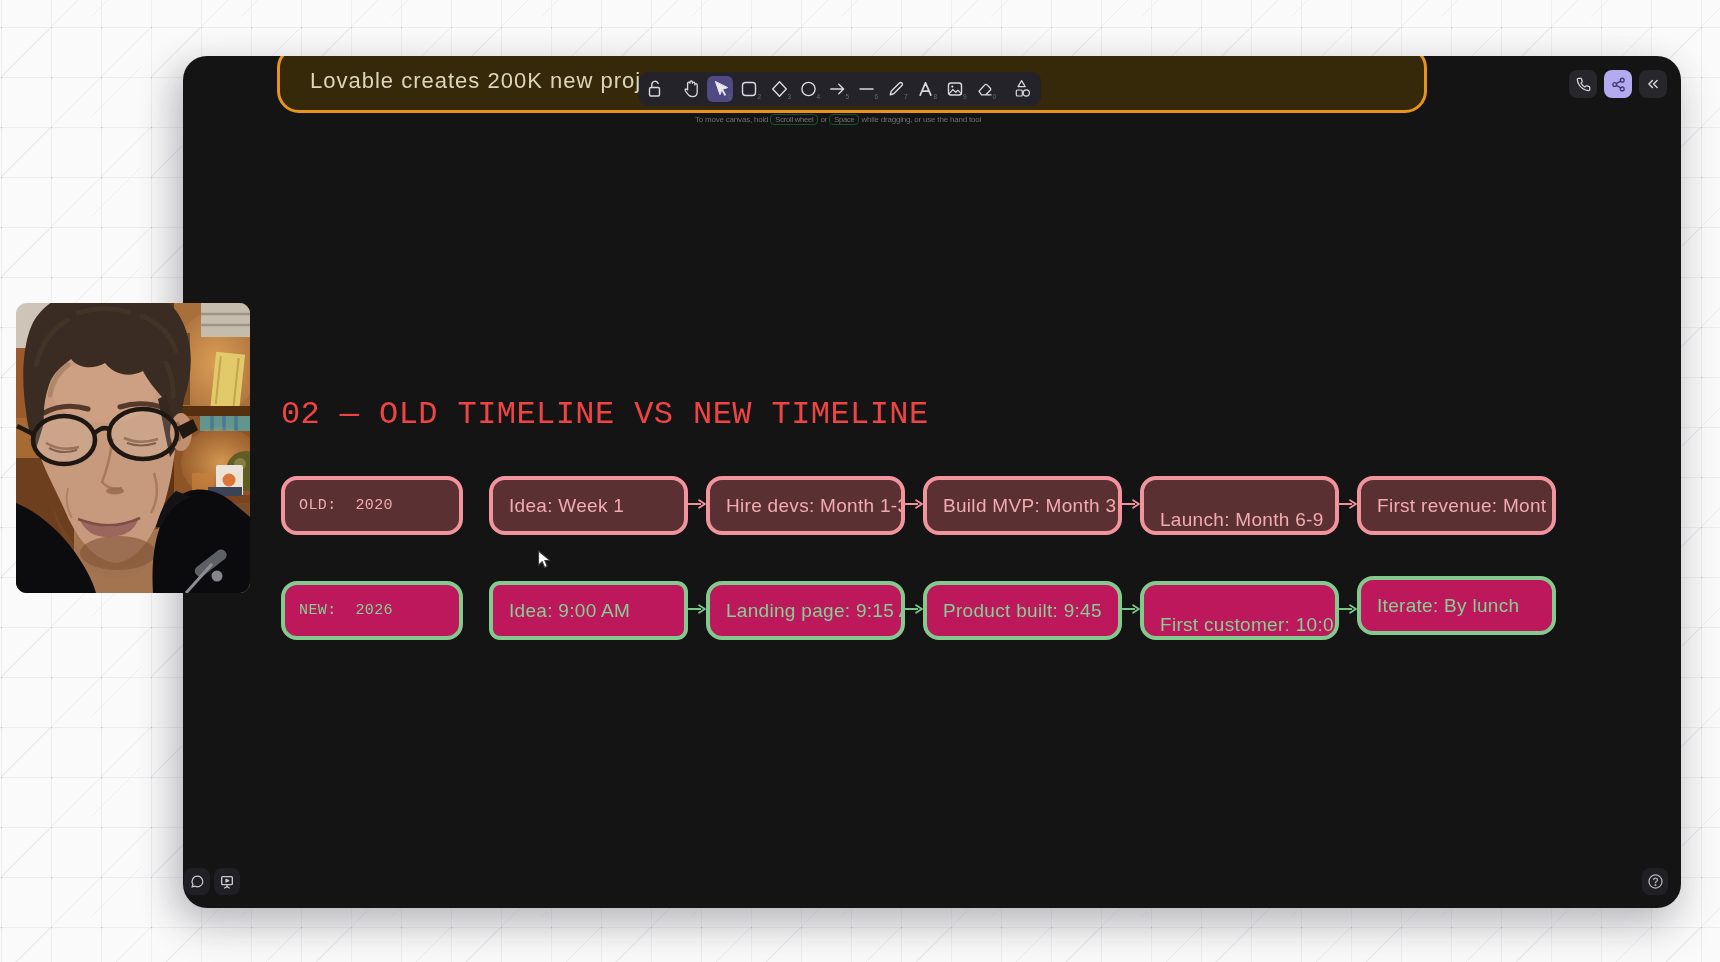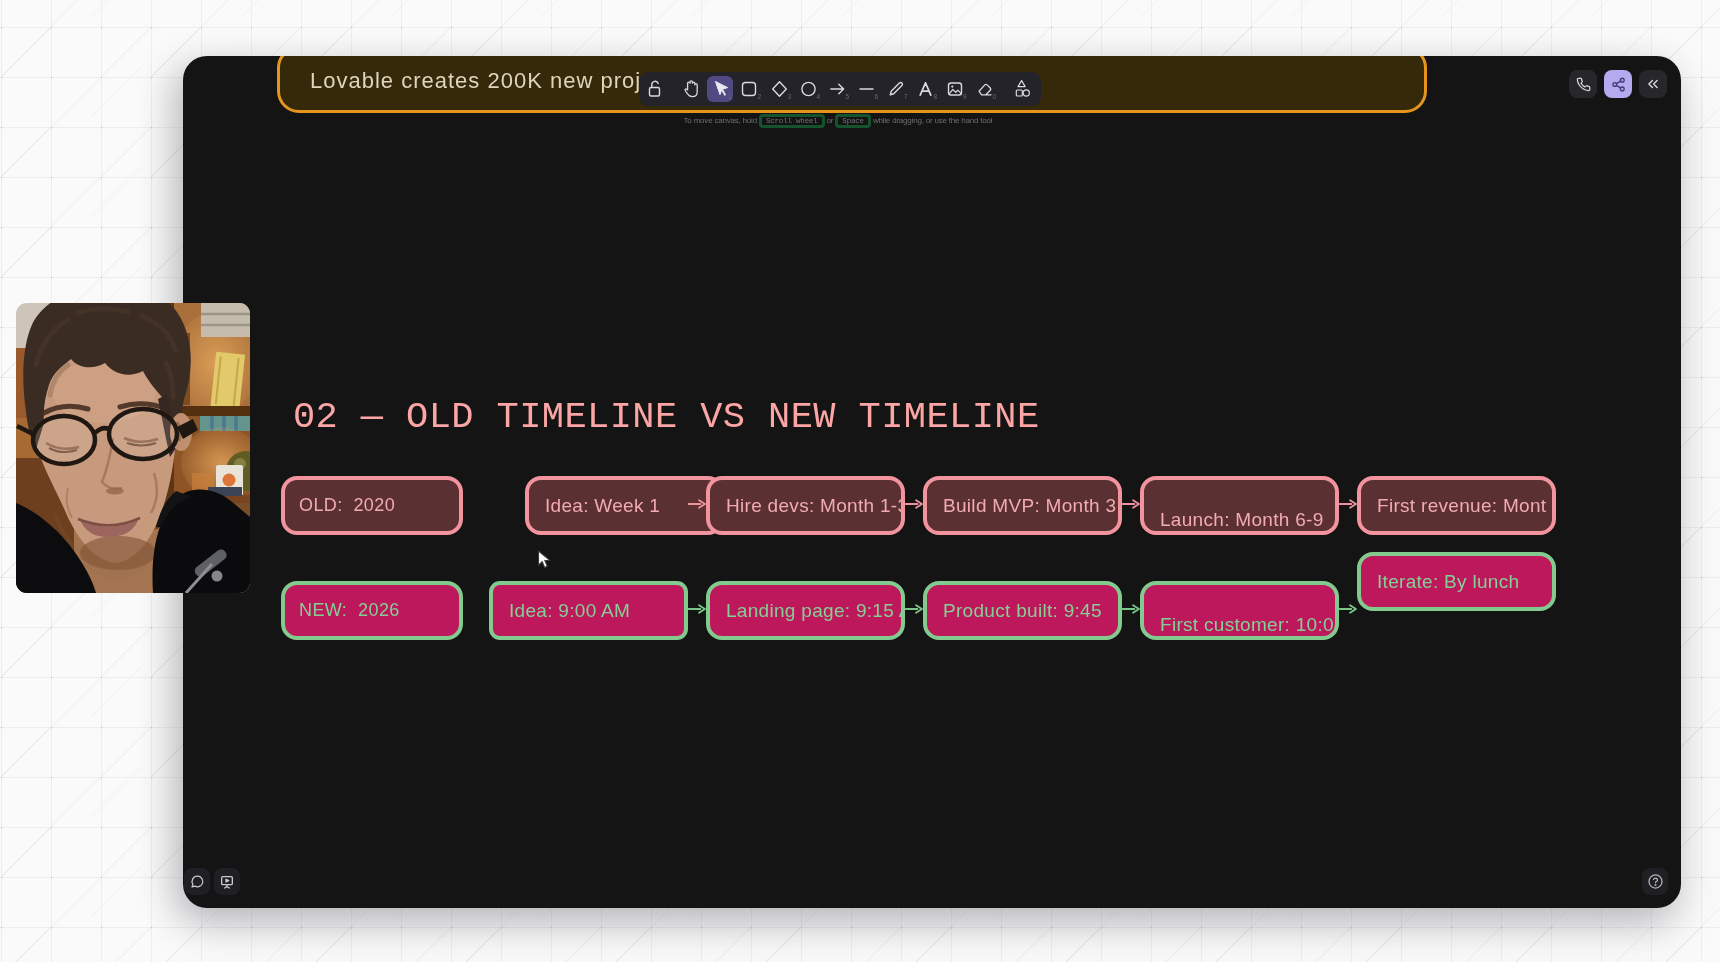--- a/index.html
+++ b/index.html
@@ -3,28 +3,28 @@
 <meta charset="utf-8">
 <style>
   html,body{margin:0;padding:0;width:1720px;height:962px;overflow:hidden;background:#fafafa;font-family:"Liberation Sans",sans-serif;}
   #stage{position:absolute;inset:0;width:1720px;height:962px;}
   #gridbg{position:absolute;left:0;top:0;}
   #panel{position:absolute;left:183px;top:56px;width:1498px;height:852px;background:#141415;border-radius:24px;box-shadow:-12px 8px 34px rgba(70,70,80,.22), 0 20px 42px rgba(70,70,80,.2);overflow:hidden;}
   #banner{position:absolute;left:94px;top:-10px;width:1144px;height:61px;background:#36290a;border:3px solid #e6941e;border-radius:22px;}
   #banner .btxt{position:absolute;left:30px;top:19px;font-size:22px;letter-spacing:0.6px;color:#ddd5bc;letter-spacing:1px;white-space:nowrap;overflow:hidden;width:1100px;}
   #toolbar{position:absolute;left:456px;top:16px;width:402px;height:34px;background:#232329;border-radius:9px;display:flex;align-items:center;}
   .helper{position:absolute;left:255px;top:58px;width:800px;text-align:center;font-size:8px;letter-spacing:-0.2px;color:#6e6e74;}
-  .helper .kbd{display:inline-block;border:3px solid #14532d;border-radius:4px;padding:0 4px;font-family:Liberation Mono, monospace;font-size:7.5px;color:#72727a;}
+  .helper .kbd{display:inline-block;border:1px solid #14532d;border-radius:4px;padding:0 4px;font-family:Liberation Sans, sans-serif;font-size:7.5px;color:#72727a;}
   .tr-btn{position:absolute;top:14px;width:28px;height:28px;border-radius:8px;background:#27272b;display:flex;align-items:center;justify-content:center;}
-  #title{position:absolute;left:98px;top:340px;font-family:"Liberation Mono",monospace;font-size:37px;letter-spacing:0.42px;color:#fca5a5;white-space:nowrap;margin-left:12px;}
+  #title{position:absolute;left:98px;top:340px;font-family:"Liberation Mono",monospace;font-size:32px;letter-spacing:0.42px;color:#ef4444;white-space:nowrap;}
   .box{position:absolute;height:51px;border-radius:16px;display:flex;align-items:center;white-space:nowrap;overflow:hidden;}
   .red{background:#5b3033;border:4px solid #f2949d;color:#f2abb0;}
   .green{background:#be185d;border:4px solid #83ca8f;color:#86cf94;}
   .box .t{padding-left:16px;font-size:19px;letter-spacing:.3px;}
-  .box .tm{padding-left:14px;font-family:Liberation Sans, sans-serif;font-size:18px;letter-spacing:0.4px;}
+  .box .tm{padding-left:14px;font-family:Liberation Mono, monospace;font-size:15px;letter-spacing:0.4px;}
   .arrow{position:absolute;width:20px;height:10px;}
   .blbtn{position:absolute;width:26px;height:27px;border-radius:8px;background:#202024;display:flex;align-items:center;justify-content:center;}
 </style>
 </head>
 <body>
 <div id="stage">
   <svg id="gridbg" width="1720" height="962">
     <defs>
       <pattern id="grid" width="50" height="50" patternUnits="userSpaceOnUse" x="1" y="27">
         <rect width="50" height="50" fill="#fafafa"></rect>
@@ -99,21 +99,21 @@
     <div class="tr-btn" id="btn-coll" style="left:1456px;">
         <svg width="14" height="14" viewBox="0 0 24 24" fill="none" stroke="#d6d6db" stroke-width="2.6" stroke-linecap="round" stroke-linejoin="round">
           <path d="M11 6 L5 12 L11 18 M19 6 L13 12 L19 18"></path>
         </svg>
       </div>
     <div id="title">02 — OLD TIMELINE VS NEW TIMELINE</div>
 
     <div class="box red" style="left:98px;top:420px;width:174px;">
         <div class="tm">OLD:&nbsp;&nbsp;2020</div>
       </div>
-    <div class="box red" style="left:306px;top:420px;width:191px;margin-left:36px;">
+    <div class="box red" style="left:306px;top:420px;width:191px;">
         <div class="t">Idea: Week 1</div>
       </div>
     <div class="box red" style="left:523px;top:420px;width:191px;">
         <div class="t">Hire devs: Month 1-3</div>
       </div>
     <div class="box red" style="left:740px;top:420px;width:191px;">
         <div class="t">Build MVP: Month 3</div>
       </div>
     <div class="box red" style="left:957px;top:420px;width:191px;align-items:flex-end;">
         <div class="t">Launch: Month 6-9</div>
@@ -130,21 +130,21 @@
       </div>
     <div class="box green" style="left:523px;top:525px;width:191px;">
         <div class="t">Landing page: 9:15 A</div>
       </div>
     <div class="box green" style="left:740px;top:525px;width:191px;">
         <div class="t">Product built: 9:45</div>
       </div>
     <div class="box green" style="left:957px;top:525px;width:191px;align-items:flex-end;">
         <div class="t">First customer: 10:0</div>
       </div>
-    <div class="box green" style="left:1174px;top:496px;width:191px;">
+    <div class="box green" style="left:1174px;top:520px;width:191px;">
         <div class="t">Iterate: By lunch</div>
       </div>
 
     <div class="blbtn" style="left:1px;top:812px;">
         <svg width="15" height="15" viewBox="0 0 24 24" fill="none" stroke="#cacace" stroke-width="2" stroke-linecap="round" stroke-linejoin="round">
           <path d="M12 3.5a8.5 8.5 0 1 1-4.3 15.8L3.2 20.8l1.5-4.2A8.5 8.5 0 0 1 12 3.5z"></path>
         </svg>
       </div>
     <div class="blbtn" style="left:31px;top:812px;">
         <svg width="16" height="16" viewBox="0 0 24 24" fill="none" stroke="#cacace" stroke-width="2" stroke-linecap="round" stroke-linejoin="round">

